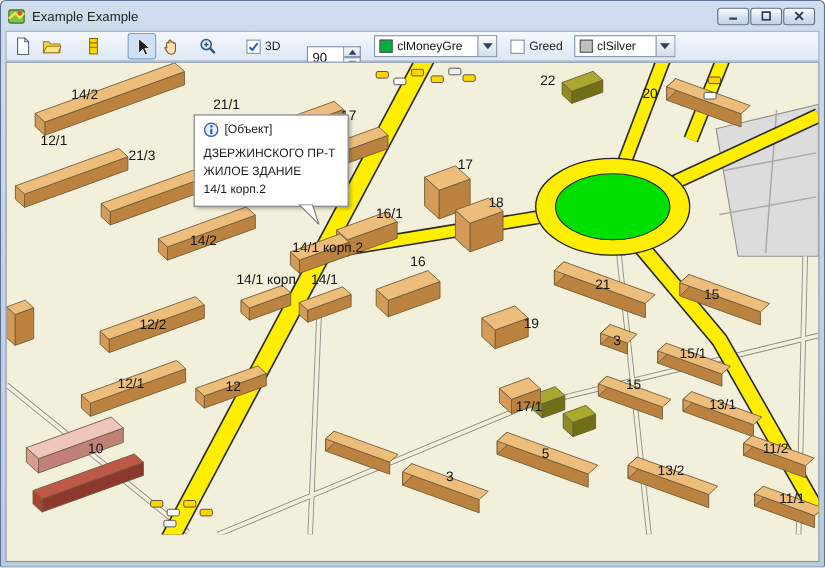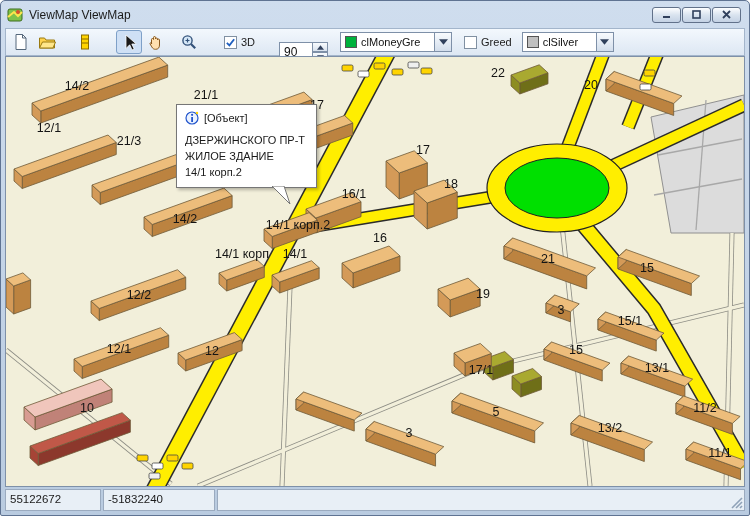--- a/index.html
+++ b/index.html
@@ -62,21 +62,21 @@
 <body>
 
 <div class="window">
 
   <div class="titlebar">
     <svg width="16" height="16" viewBox="0 0 16 16">
       <rect x="1" y="2" width="14" height="12" rx="2" fill="#7FC24A" stroke="#3E6D1E"></rect>
       <path d="M1 10 L7 5 L11 9 L15 5" fill="none" stroke="#FFE44D" stroke-width="2"></path>
       <circle cx="11" cy="5" r="2" fill="#D94F2B"></circle>
     </svg>
-    <span class="title">ViewMap ViewMap</span>
+    <span class="title">Example Example</span>
     <div class="win-buttons">
       <div class="win-btn">
         <svg width="9" height="9" viewBox="0 0 9 9">
             <line x1="1" y1="7" x2="8" y2="7" stroke="#30405C" stroke-width="2"></line>
           </svg>
       </div>
       <div class="win-btn">
         <svg width="9" height="9" viewBox="0 0 9 9">
             <rect x="1" y="1" width="7" height="7" fill="none" stroke="#30405C" stroke-width="1.6"></rect>
           </svg>
@@ -377,25 +377,14 @@
       </div>
       <div class="tt-line">ДЗЕРЖИНСКОГО ПР-Т</div>
       <div class="tt-line">ЖИЛОЕ ЗДАНИЕ</div>
       <div class="tt-line">14/1 корп.2</div>
       <svg class="tt-tail" width="24" height="20" viewBox="0 0 24 20">
         <polygon points="3,0 21,18 15,0" fill="#FFFFFF" stroke="#767676" stroke-width="1"></polygon>
       </svg>
     </div>
   </div>
 
-  <div class="statusbar">
-    <div class="sb-panel sb1">55122672</div>
-    <div class="sb-panel sb2">-51832240</div>
-    <div class="sb-panel sb3">
-      <svg class="grip" width="14" height="14" viewBox="0 0 14 14">
-        <line x1="13" y1="3" x2="3" y2="13" stroke="#8FA2B8" stroke-width="1.6"></line>
-        <line x1="13" y1="7" x2="7" y2="13" stroke="#8FA2B8" stroke-width="1.6"></line>
-        <line x1="13" y1="11" x2="11" y2="13" stroke="#8FA2B8" stroke-width="1.6"></line>
-      </svg>
-    </div>
-  </div>
 
 </div>
 
 </body></html>

